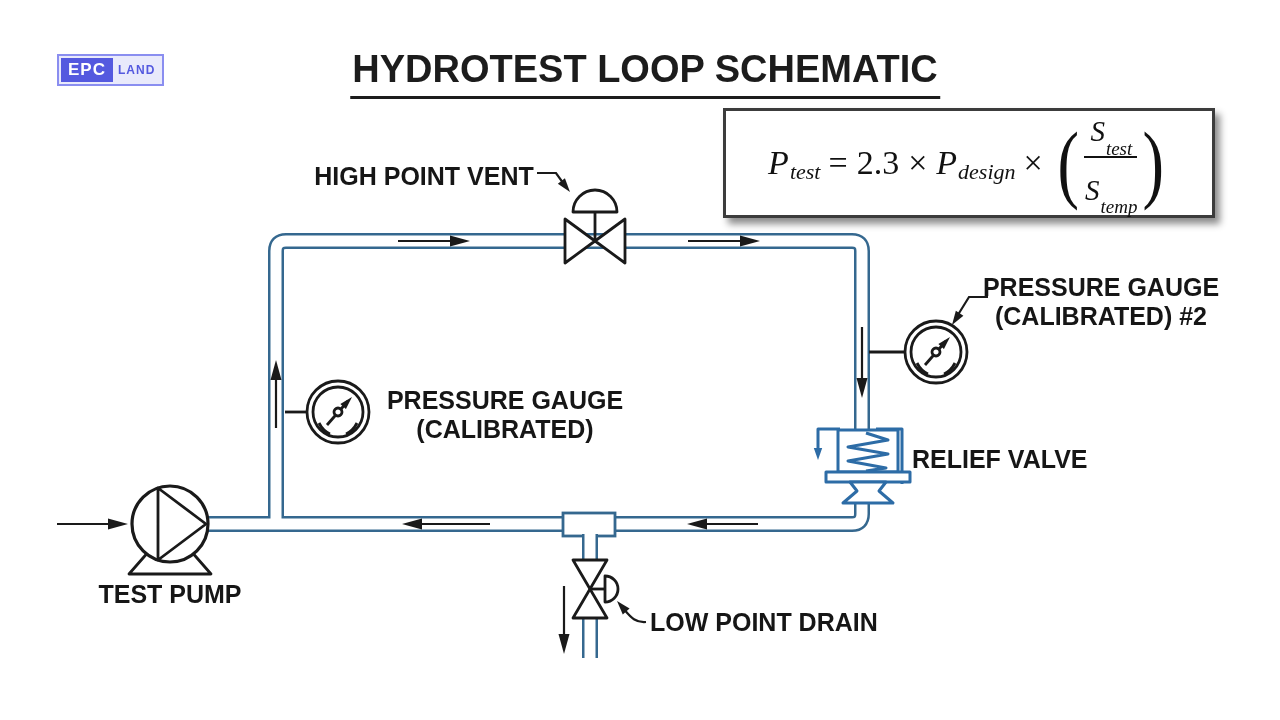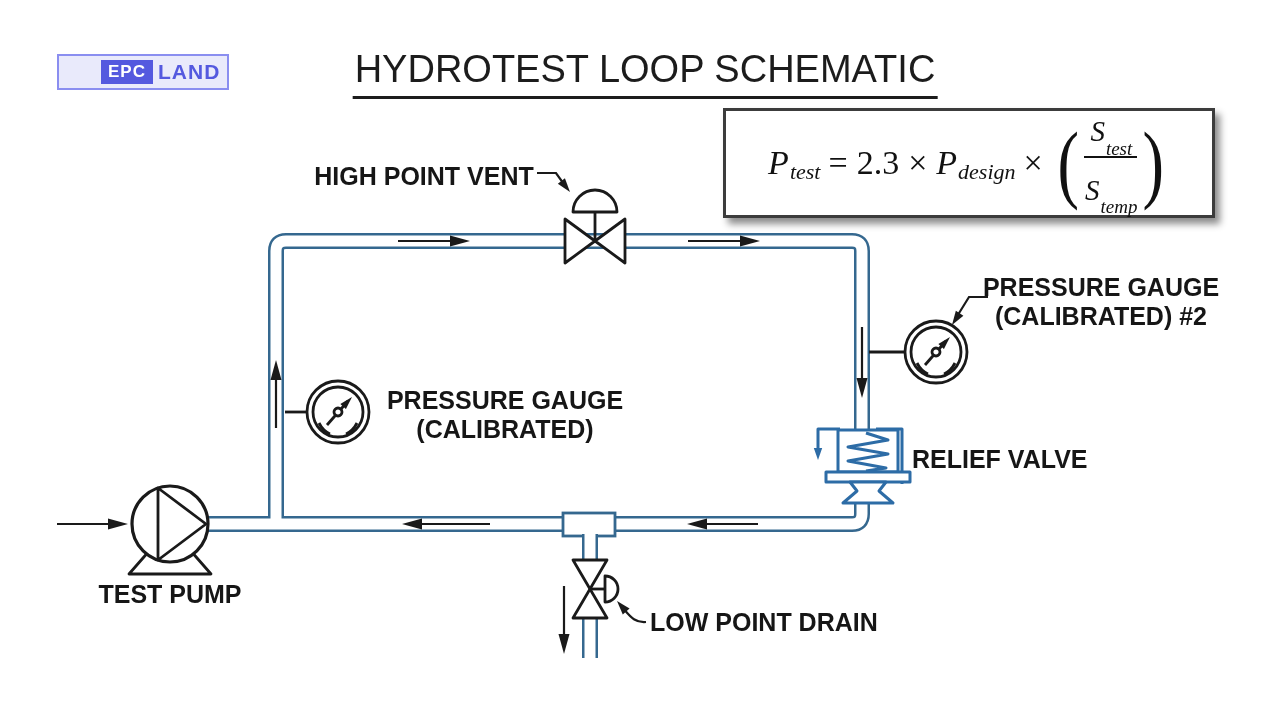--- a/index.html
+++ b/index.html
@@ -7,26 +7,26 @@
     --logo-accent:#5459df; --logo-bg:#e9eafb; --logo-border:#8a8ef0;
   }
   *{margin:0;padding:0;box-sizing:border-box;}
   body{background:#cfcfcf;font-family:"Liberation Sans",sans-serif;}
   #stage{position:relative;width:1280px;height:720px;background:#ffffff;overflow:hidden;}
 
   
   .logo{position:absolute;left:57px;top:54px;display:flex;align-items:center;
         background:var(--logo-bg);border:2px solid var(--logo-border);padding:2px;}
   .logo .p1{background:var(--logo-accent);color:#fff;font-weight:700;font-size:17px;
-            padding:2px 7px;letter-spacing:1px;margin-left:40px;}
-  .logo .p2{color:var(--logo-accent);font-weight:700;font-size:21px;padding:2px 5px;letter-spacing:1px;}
+            padding:2px 7px;letter-spacing:1px;}
+  .logo .p2{color:var(--logo-accent);font-weight:700;font-size:12px;padding:2px 5px;letter-spacing:1px;}
 
   
   .title{position:absolute;left:645px;top:48px;transform:translateX(-50%);
-         font-size:38px;font-weight:400;color:#1c1c1c;white-space:nowrap;
+         font-size:38px;font-weight:700;color:#1c1c1c;white-space:nowrap;
          border-bottom:3px solid #1c1c1c;padding:0 2px 5px 2px;}
 
   
   .formula-box{position:absolute;left:723px;top:108px;width:492px;height:110px;
                background:#fff;border:3px solid #3c3c3c;box-shadow:5px 6px 7px rgba(0,0,0,.45);
                display:flex;align-items:center;justify-content:center;
                font-family:"Liberation Serif",serif;color:#111;}
   .formula{display:flex;align-items:center;font-size:34px;}
   .formula .it{font-style:italic;}
   .formula sub{font-size:22px;font-style:italic;position:relative;top:9px;left:1px;}

